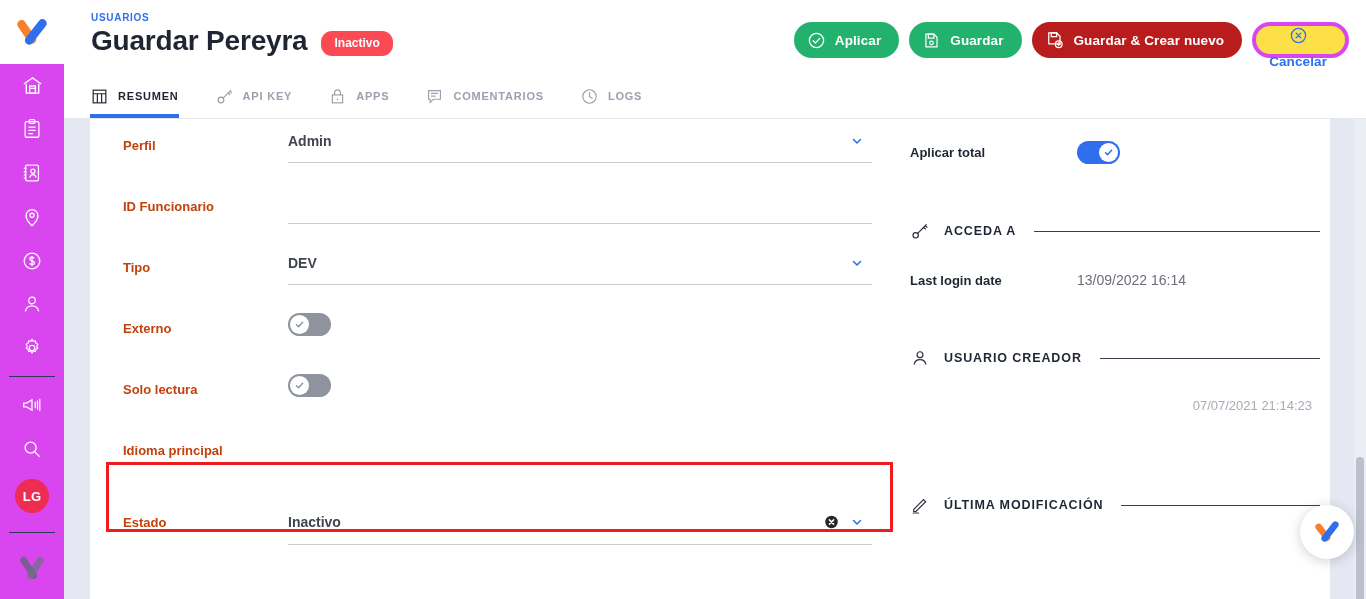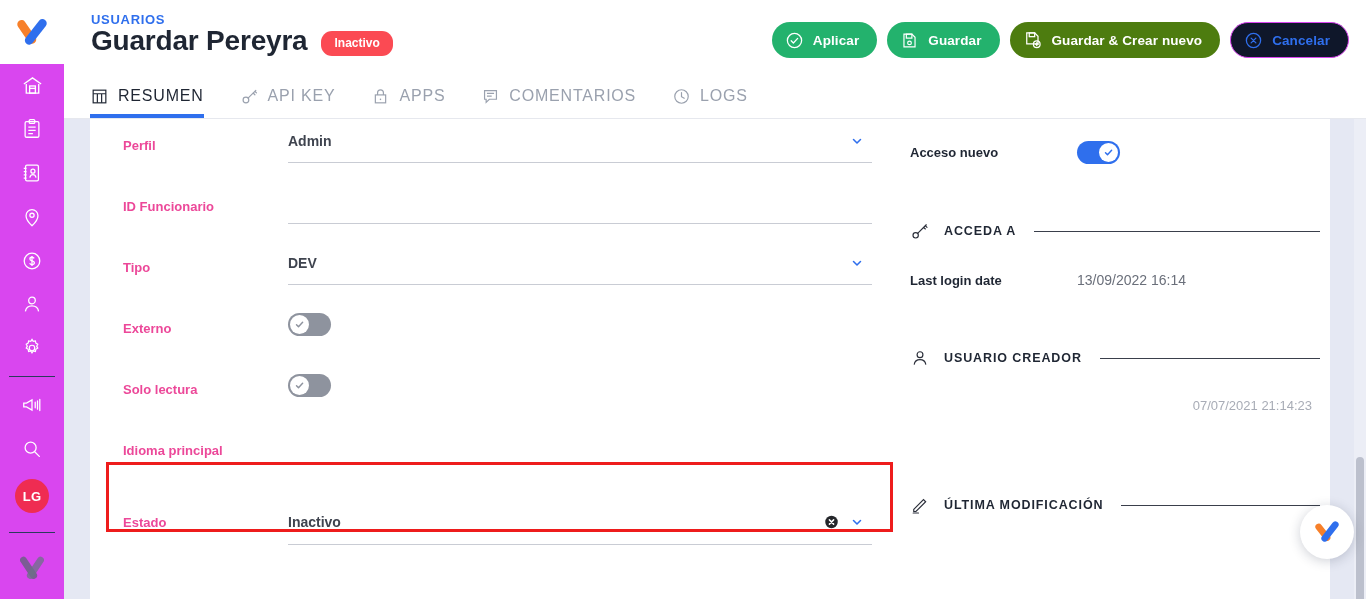--- a/index.html
+++ b/index.html
@@ -41,21 +41,21 @@
     background:#ffffff;
   }
 
   
   #header {
     position:absolute; left:64px; top:0; right:0; height:74px;
     background:#ffffff;
   }
   #breadcrumb {
     position:absolute; left:27px; top:12px;
-    font-size:13px; font-weight:bold; letter-spacing:.7px;
+    font-size:10px; font-weight:bold; letter-spacing:.7px;
     color:#2f6fed;
   }
   #title-row { position:absolute; left:27px; top:25px; display:flex; align-items:center; gap:14px; }
   #page-title { font-size:28px; font-weight:bold; color:#1f2633; letter-spacing:-.2px; }
   #status-badge {
     background:#fb4a53; color:#ffffff;
     font-size:12px; font-weight:bold;
     padding:5px 13px 6px; border-radius:11px;
     position:relative; top:2px;
   }
@@ -63,35 +63,35 @@
   #actions { position:absolute; right:17px; top:22px; display:flex; align-items:center; gap:10px; }
   .btn {
     display:flex; align-items:center; gap:9px;
     height:36px; padding:0 18px 0 13px;
     border-radius:18px; border:none;
     font-size:13.5px; font-weight:bold; letter-spacing:.1px;
     cursor:pointer; white-space:nowrap;
     font-family:"Liberation Sans", sans-serif;
   }
   .btn-green { background:#23b26d; color:#ffffff; }
-  .btn-blue  { background:#4d7c0f; color:#ffffff; }
-  .btn-outline { background:#0f172a; color:#2f6fed; border:1px solid #d946ef; }
+  .btn-blue  { background:#b91c1c; color:#ffffff; }
+  .btn-outline { background:#fde047; color:#2f6fed; border:4px solid #d946ef;flex-direction:column; }
   .btn svg { display:block; flex:none; }
 
   
   #tabs {
     position:absolute; left:64px; top:74px; right:0; height:45px;
     background:#ffffff;
     display:flex; align-items:flex-end; padding-left:26px;
     border-bottom:1px solid #e6e8ee;
   }
   .tab {
     display:flex; align-items:center; gap:9px;
     height:44px; padding:0 14px 0 0; margin-right:22px;
-    font-size:16px; font-weight:normal; letter-spacing:.8px;
+    font-size:11px; font-weight:bold; letter-spacing:.8px;
     color:#9aa1ae; cursor:pointer; position:relative;
   }
   .tab.active { color:#1f2633; }
   .tab.active::after {
     content:""; position:absolute; left:0; right:14px; bottom:0;
     height:4px; background:#2f6fed;
   }
   .tab svg { display:block; flex:none; }
 
   
@@ -119,21 +119,21 @@
 
   
   #form-col { position:absolute; left:0; top:0; width:810px; }
   .field {
     position:relative;
     display:flex; align-items:flex-start;
     height:61px; padding-left:33px;
   }
   .field-label {
     width:165px; flex:none;
-    font-size:13px; color:#ec4899; font-weight:bold;
+    font-size:13px; color:#c2410c; font-weight:bold;
     padding-top:19px;
   }
   .field-ctl { flex:1; position:relative; padding-right:28px; }
   .input-line {
     position:relative;
     height:44px;
     border-bottom:1px solid #c9ccd4;
     display:flex; align-items:center;font-weight:bold;
   }
   .input-val { font-size:14px; color:#3f444f; }
@@ -523,21 +523,21 @@
           </div>
         </div>
       </div>
 
       <div id="estado-highlight"></div>
     </section>
 
     <aside id="info-col">
 
       <div class="info-row" style="height:66px;">
-        <div class="info-label">Acceso nuevo</div>
+        <div class="info-label">Aplicar total</div>
         <div class="toggle on" style="margin-top:0;">
           <div class="knob">
             <svg width="11" height="11" viewBox="0 0 24 24" fill="none" stroke="#2f6fed" stroke-width="3.2">
               <path d="M5.5 12.5l4.3 4.3 9-9.6" stroke-linecap="round" stroke-linejoin="round"></path>
             </svg>
           </div>
         </div>
       </div>
 
       <div class="section-head" style="margin-top:28px;">

